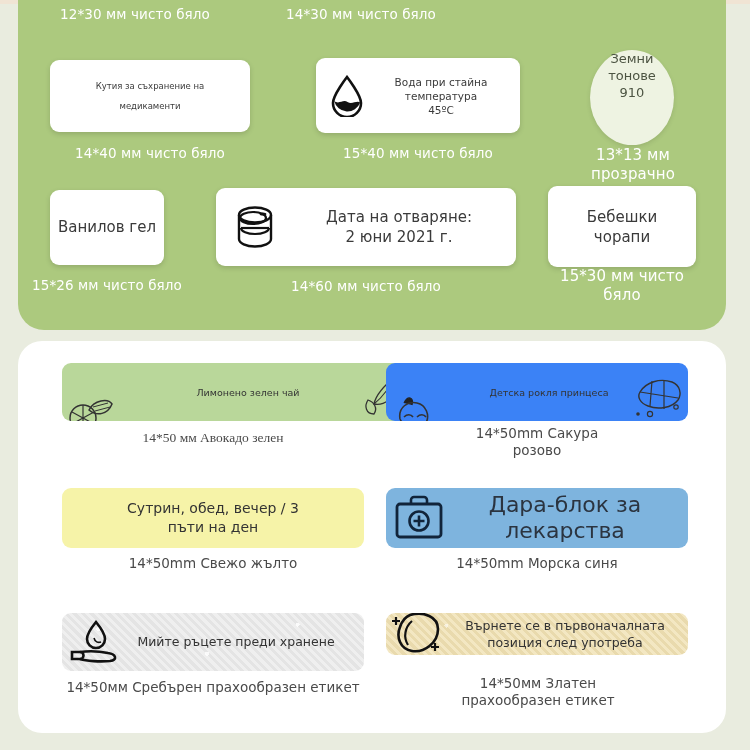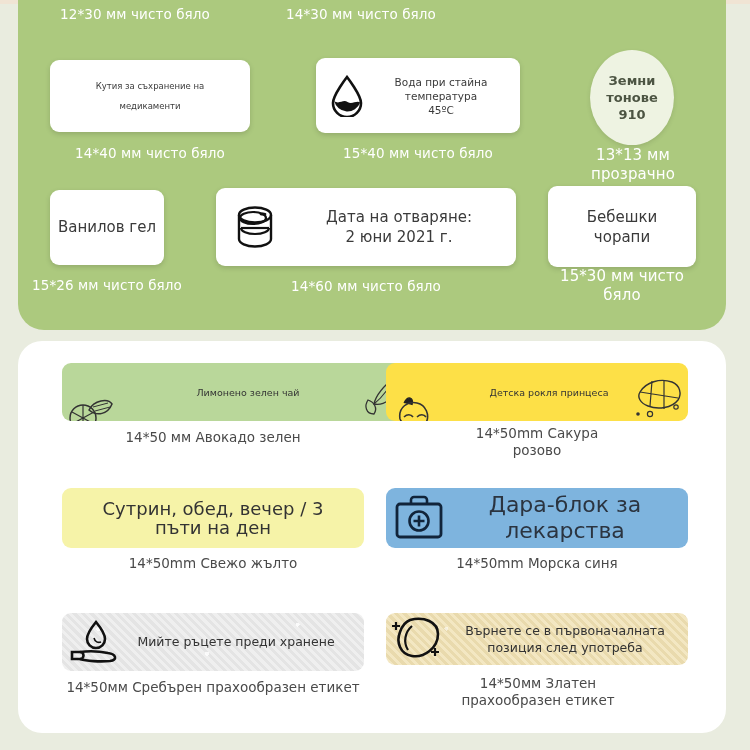--- a/index.html
+++ b/index.html
@@ -37,27 +37,26 @@
     border-radius:9px;
     box-shadow:0 2px 5px rgba(60,70,40,.22);
     display:flex;align-items:center;
     box-sizing:border-box;
   }
   .wcard .txt{color:#3a3a3a;text-align:center;white-space:pre-line;}
   .oval{
     position:absolute;
     background:#eef3e2;
     border-radius:50%;
-    display:flex;align-items:center;justify-content:center;
+    display:flex;justify-content:center;
     text-align:center;
     color:#4c5442;
     font-size:13px;line-height:17px;
     box-shadow:0 2px 4px rgba(60,70,40,.15);
     white-space:pre-line;
-    font-weight:bold;
   }
   
   .white-panel{
     position:absolute;left:18px;top:341px;width:708px;height:392px;
     background:#ffffff;border-radius:24px;
     box-sizing:border-box;
   }
   .lbl{
     position:absolute;
     border-radius:9px;
@@ -161,23 +160,23 @@
     <div class="ltxt" style="font-size:9.5px;line-height:13px;padding-right:46px;">Лимонено зелен чай</div>
     <div class="ico" style="width:0;position:relative;">
       <svg width="46" height="52" viewBox="0 0 46 52" style="position:absolute;left:-46px;top:-20px;">
         <path d="M34 4 C24 12 14 22 12 32 C22 34 33 26 36 14 Z" fill="none" stroke="#333" stroke-width="1.4"></path>
         <path d="M34 4 C28 14 22 24 12 32" stroke="#333" stroke-width="1.1" fill="none"></path>
         <path d="M36 2 C38 14 38 26 34 36" stroke="#333" stroke-width="1.1" fill="none"></path>
         <path d="M6 28 C2 34 4 42 12 42 C16 36 12 30 6 28 Z" fill="none" stroke="#333" stroke-width="1.3"></path>
       </svg>
     </div>
   </div>
-  <div class="lcap" style="left:44px;top:88px;width:302px;">14*50 мм Авокадо зелен</div>
-
-  <div class="lbl" style="left:368px;top:22px;width:302px;height:58px;background:#fde047;">
+  <div class="lcap" style="left:44px;top:88px;width:302px;font-family:Liberation Serif, serif;">14*50 мм Авокадо зелен</div>
+
+  <div class="lbl" style="left:368px;top:22px;width:302px;height:58px;background:#3b82f6;">
     <div class="ico" style="width:76px;position:relative;">
       <svg width="74" height="58" viewBox="0 0 74 58" style="position:absolute;left:2px;top:1px;">
         <path d="M16 10 C20 2 26 4 24 12" fill="#222" stroke="#222" stroke-width="1.2"></path>
         <path d="M12 26 C10 14 20 8 29 10 C38 12 42 22 38 30 C34 38 18 38 12 26 Z" fill="none" stroke="#333" stroke-width="1.6"></path>
         <path d="M16 24 c3-3 7-3 9 0 M29 24 c3-3 7-3 9 0" stroke="#333" stroke-width="1.6" fill="none"></path>
         <path d="M23 31 c3 3 7 3 10 0" stroke="#333" stroke-width="1.4" fill="none"></path>
         <path d="M10 30 C4 30 2 36 8 38 C12 39 13 34 10 30 Z" fill="none" stroke="#333" stroke-width="1.4"></path>
         <path d="M16 36 C14 44 20 48 30 47 L46 47" fill="none" stroke="#333" stroke-width="1.6"></path>
         <path d="M36 32 C44 34 50 40 48 46" fill="none" stroke="#333" stroke-width="1.6"></path>
         <path d="M54 36 L58 32 M56 40 L61 38" stroke="#333" stroke-width="1.2"></path>
@@ -192,21 +191,21 @@
         <circle cx="46" cy="31" r="2.2" fill="none" stroke="#333" stroke-width="1.2"></circle>
         <circle cx="20" cy="38" r="2.6" fill="none" stroke="#333" stroke-width="1.2"></circle>
         <circle cx="8" cy="38" r="1.8" fill="#333"></circle>
       </svg>
     </div>
   </div>
   <div class="lcap" style="left:368px;top:84px;width:302px;">14*50mm Сакура
 розово</div>
 
   <div class="lbl" style="left:44px;top:147px;width:302px;height:60px;background:#f6f3a8;">
-    <div class="ltxt" style="font-size:18px;line-height:19px;padding-right:0;">Сутрин, обед, вечер / 3
+    <div class="ltxt" style="font-size:14px;line-height:19px;padding-right:0;">Сутрин, обед, вечер / 3
 пъти на ден</div>
   </div>
   <div class="lcap" style="left:44px;top:214px;width:302px;">14*50mm Свежо жълто</div>
 
   <div class="lbl" style="left:368px;top:147px;width:302px;height:60px;background:#7eb4de;">
     <div class="ico" style="width:66px;">
       <svg width="52" height="46" viewBox="0 0 52 46">
         <path d="M18 9 L18 5 a3 3 0 0 1 3-3 L31 2 a3 3 0 0 1 3 3 L34 9" fill="none" stroke="#11243a" stroke-width="2.6"></path>
         <rect x="4" y="9" width="44" height="33" rx="3" fill="none" stroke="#11243a" stroke-width="2.8"></rect>
         <circle cx="26" cy="26" r="9.5" fill="none" stroke="#11243a" stroke-width="2.6"></circle>
@@ -230,21 +229,21 @@
         <path d="M28 4 C28 4 19 15 19 21 a9 9 0 0 0 18 0 C37 15 28 4 28 4 Z" fill="none" stroke="#111" stroke-width="2.6"></path>
         <path d="M26 20 c1 4 4 5 7 4" stroke="#111" stroke-width="1.6" fill="none"></path>
         <path d="M4 34 L12 34 a3 3 0 0 1 0 7 L4 41 Z" fill="none" stroke="#111" stroke-width="2.6"></path>
         <path d="M12 34 C20 33 30 33 40 35 C48 36 50 42 42 43 C32 44 18 43 12 41" fill="none" stroke="#111" stroke-width="2.6"></path>
       </svg>
     </div>
     <div class="ltxt" style="font-size:12.5px;line-height:16px;padding-right:24px;">Мийте ръцете преди хранене</div>
   </div>
   <div class="lcap" style="left:30px;top:338px;width:330px;">14*50мм Сребърен прахообразен етикет</div>
 
-  <div class="lbl" style="left:368px;top:272px;width:302px;height:52px;
+  <div class="lbl" style="left:368px;top:272px;width:302px;height:42px;
        background:
          radial-gradient(circle at 20% 30%, rgba(255,255,255,.55) 0 2px, transparent 2px),
          radial-gradient(circle at 62% 72%, rgba(255,255,255,.5) 0 2px, transparent 2px),
          radial-gradient(circle at 88% 26%, rgba(255,255,255,.5) 0 2px, transparent 2px),
          repeating-linear-gradient(45deg, #e9daad 0 3px, #f3e7c2 3px 6px),
          linear-gradient(120deg,#f2e6bd,#e6d7a6 55%,#f6edcd);">
     <div class="ico" style="width:70px;">
       <svg width="62" height="50" viewBox="0 0 62 50">
         <path d="M20 6 C34 2 48 8 48 20 C48 34 34 44 22 42 C10 40 6 28 10 18 C12 12 15 8 20 6 Z" fill="none" stroke="#111" stroke-width="2.6"></path>
         <path d="M22 12 C15 18 13 28 18 36" fill="none" stroke="#111" stroke-width="2.2"></path>

